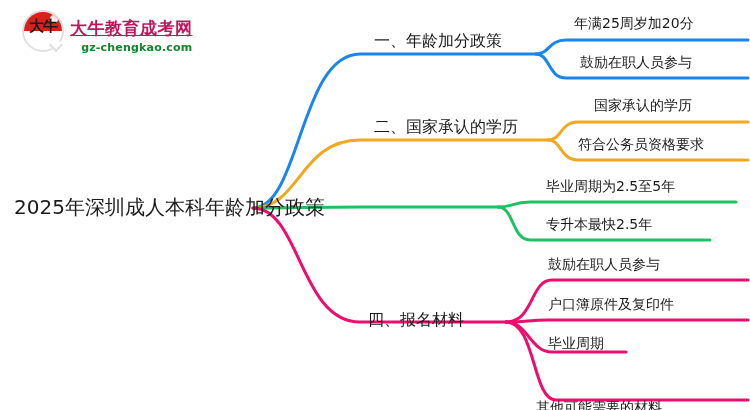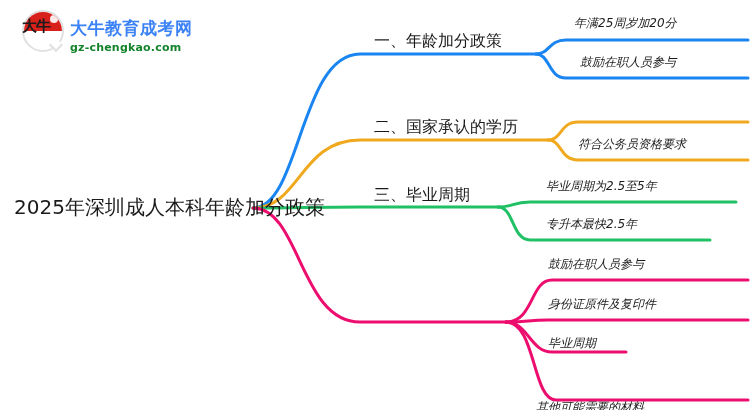--- a/index.html
+++ b/index.html
@@ -28,21 +28,21 @@
   }
   #logo-mark .redtop{
     position:absolute;left:2px;top:2px;width:38px;height:19px;
     border-radius:19px 19px 0 0;background:#d9211c;overflow:hidden;
   }
   #logo-mark .redtop .dot{
     position:absolute;right:4px;top:3px;width:8px;height:8px;border-radius:50%;
     background:#ffffff;opacity:.9;
   }
   #logo-mark .cn{
-    position:absolute;left:0;top:9px;width:42px;text-align:left;
+    position:absolute;left:0;top:9px;width:42px;text-align:center;
     font-size:15px;font-weight:bold;color:#1b1b1b;letter-spacing:-1px;
     line-height:15px;font-family:"DejaVu Sans",sans-serif;
   }
   #logo-text{position:absolute;left:52px;top:10px;}
   #logo-title{
     font-size:17px;font-weight:bold;color:#13842c;letter-spacing:.5px;
     line-height:20px;font-family:"DejaVu Sans",sans-serif;
   }
   #logo-url{
     font-size:11px;font-weight:bold;color:#13842c;letter-spacing:.2px;
@@ -53,21 +53,21 @@
   .node-text{
     position:absolute;
     color:#1a1a1a;
     font-family:"DejaVu Sans","Liberation Sans",sans-serif;
     white-space:nowrap;
   }
   #root-text{
     left:14px;top:196px;font-size:20px;line-height:22px;
   }
   .branch-text{font-size:16px;line-height:22px;}
-  .leaf-text{font-size:12px;line-height:21px;font-style:italic;}
+  .leaf-text{font-size:14px;line-height:21px;}
 
   svg{position:absolute;left:0;top:0;}
 </style>
 </head>
 <body>
 
 <div id="stage">
 
   <svg width="750" height="410" viewBox="0 0 750 410">
 
@@ -93,36 +93,37 @@
   <div id="logo">
     <div id="logo-mark">
       <div class="bubble"></div>
       <div class="tail"></div>
       <div class="redtop" style="background: rgb(217, 33, 28);">
           <div class="dot"></div>
         </div>
       <div class="cn">大牛</div>
     </div>
     <div id="logo-text">
-      <div id="logo-title" style="color: #3b82f6;">大牛教育成考网</div>
-      <div id="logo-url" style="color: rgb(19, 132, 44);">gz-chengkao.com</div>
+      <div id="logo-title" style="color: #be185d; text-decoration: underline;">大牛教育成考网</div>
+      <div id="logo-url" style="color: rgb(19, 132, 44); text-align: right;">gz-chengkao.com</div>
     </div>
   </div>
 
   <div class="node-text" id="root-text">2025年深圳成人本科年龄加分政策</div>
 
   <div class="node-text branch-text" style="left:374px;top:30px;text-align:center;">一、年龄加分政策</div>
   <div class="node-text leaf-text" style="left:574px;top:13px;">年满25周岁加20分</div>
   <div class="node-text leaf-text" style="left:580px;top:52px;text-align:center;">鼓励在职人员参与</div>
 
   <div class="node-text branch-text" style="left:374px;top:116px;">二、国家承认的学历</div>
+  <div class="node-text leaf-text" style="left:594px;top:95px;">国家承认的学历</div>
   <div class="node-text leaf-text" style="left:578px;top:134px;">符合公务员资格要求</div>
 
-  <div class="node-text branch-text" style="left:374px;top:184px;">三、毕业周期</div>
   <div class="node-text leaf-text" style="left:546px;top:176px;">毕业周期为2.5至5年</div>
   <div class="node-text leaf-text" style="left:546px;top:214px;">专升本最快2.5年</div>
 
+  <div class="node-text branch-text" style="left:368px;top:309px;">四、报名材料</div>
   <div class="node-text leaf-text" style="left:548px;top:254px;">鼓励在职人员参与</div>
-  <div class="node-text leaf-text" style="left:548px;top:294px;">身份证原件及复印件</div>
+  <div class="node-text leaf-text" style="left:548px;top:294px;">户口簿原件及复印件</div>
   <div class="node-text leaf-text" style="left:548px;top:333px;">毕业周期</div>
   <div class="node-text leaf-text" style="left:536px;top:373px;margin-top:24px;">其他可能需要的材料</div>
 
 </div>
 
 </body></html>

